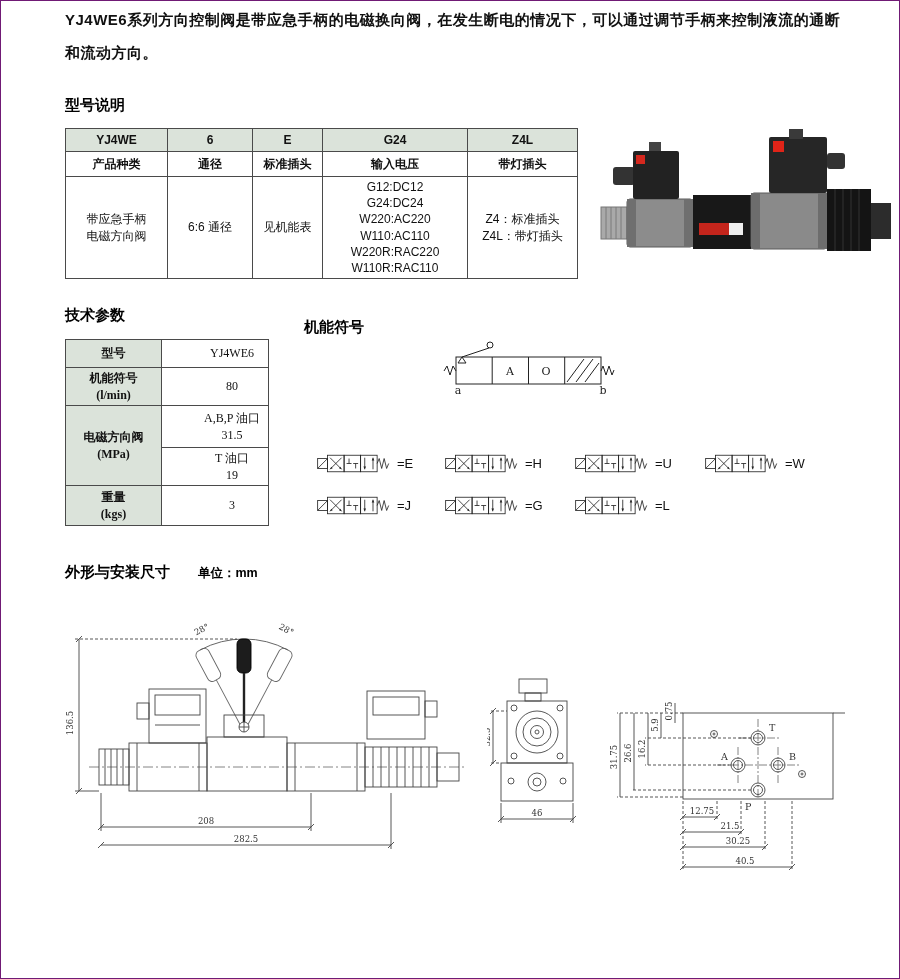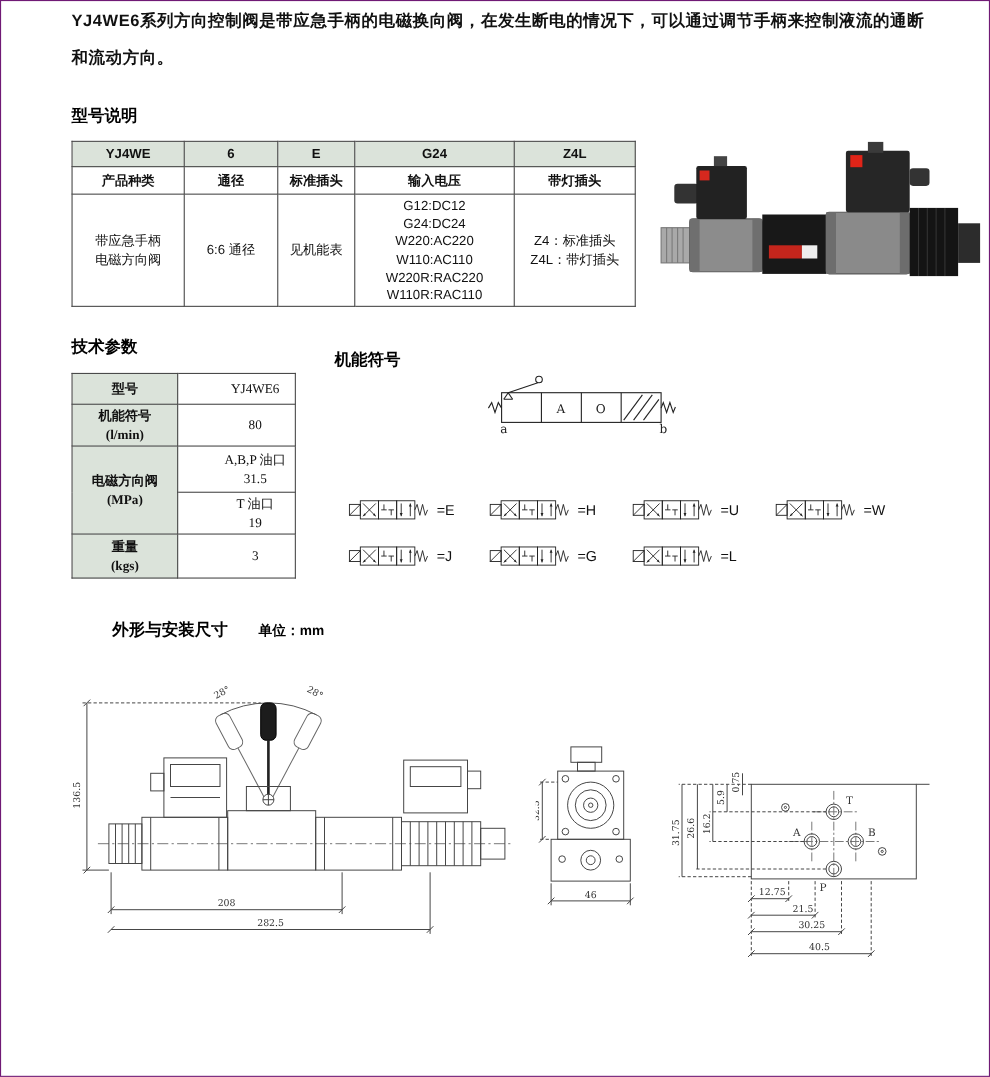--- a/index.html
+++ b/index.html
@@ -252,21 +252,21 @@
       </svg>
     <span class="sym-label">=G</span>
   </div>
   <div class="sym-item" style="left:573px; top:491px;">
     <svg class="spool" viewBox="0 0 92 32">
         <use href="#spool-sym"></use>
       </svg>
     <span class="sym-label">=L</span>
   </div>
 
-  <h3 class="sec-title" style="left:64px; top:562px;margin-left:37px;">
+  <h3 class="sec-title" style="left:64px; top:562px;">
     <span>外形与安装尺寸</span><span class="unit-label">单位：mm</span>
   </h3>
 
   <svg class="dwg" style="left:60px; top:600px;" viewBox="0 0 415 265" width="415" height="265">
     <g stroke="#444" fill="none" stroke-width="0.9">
 
       <g transform="rotate(-28 183 131)" stroke="#666">
         <rect x="176" y="38" width="14" height="34" rx="5"></rect>
         <line x1="183" y1="72" x2="183" y2="124"></line>
       </g>

